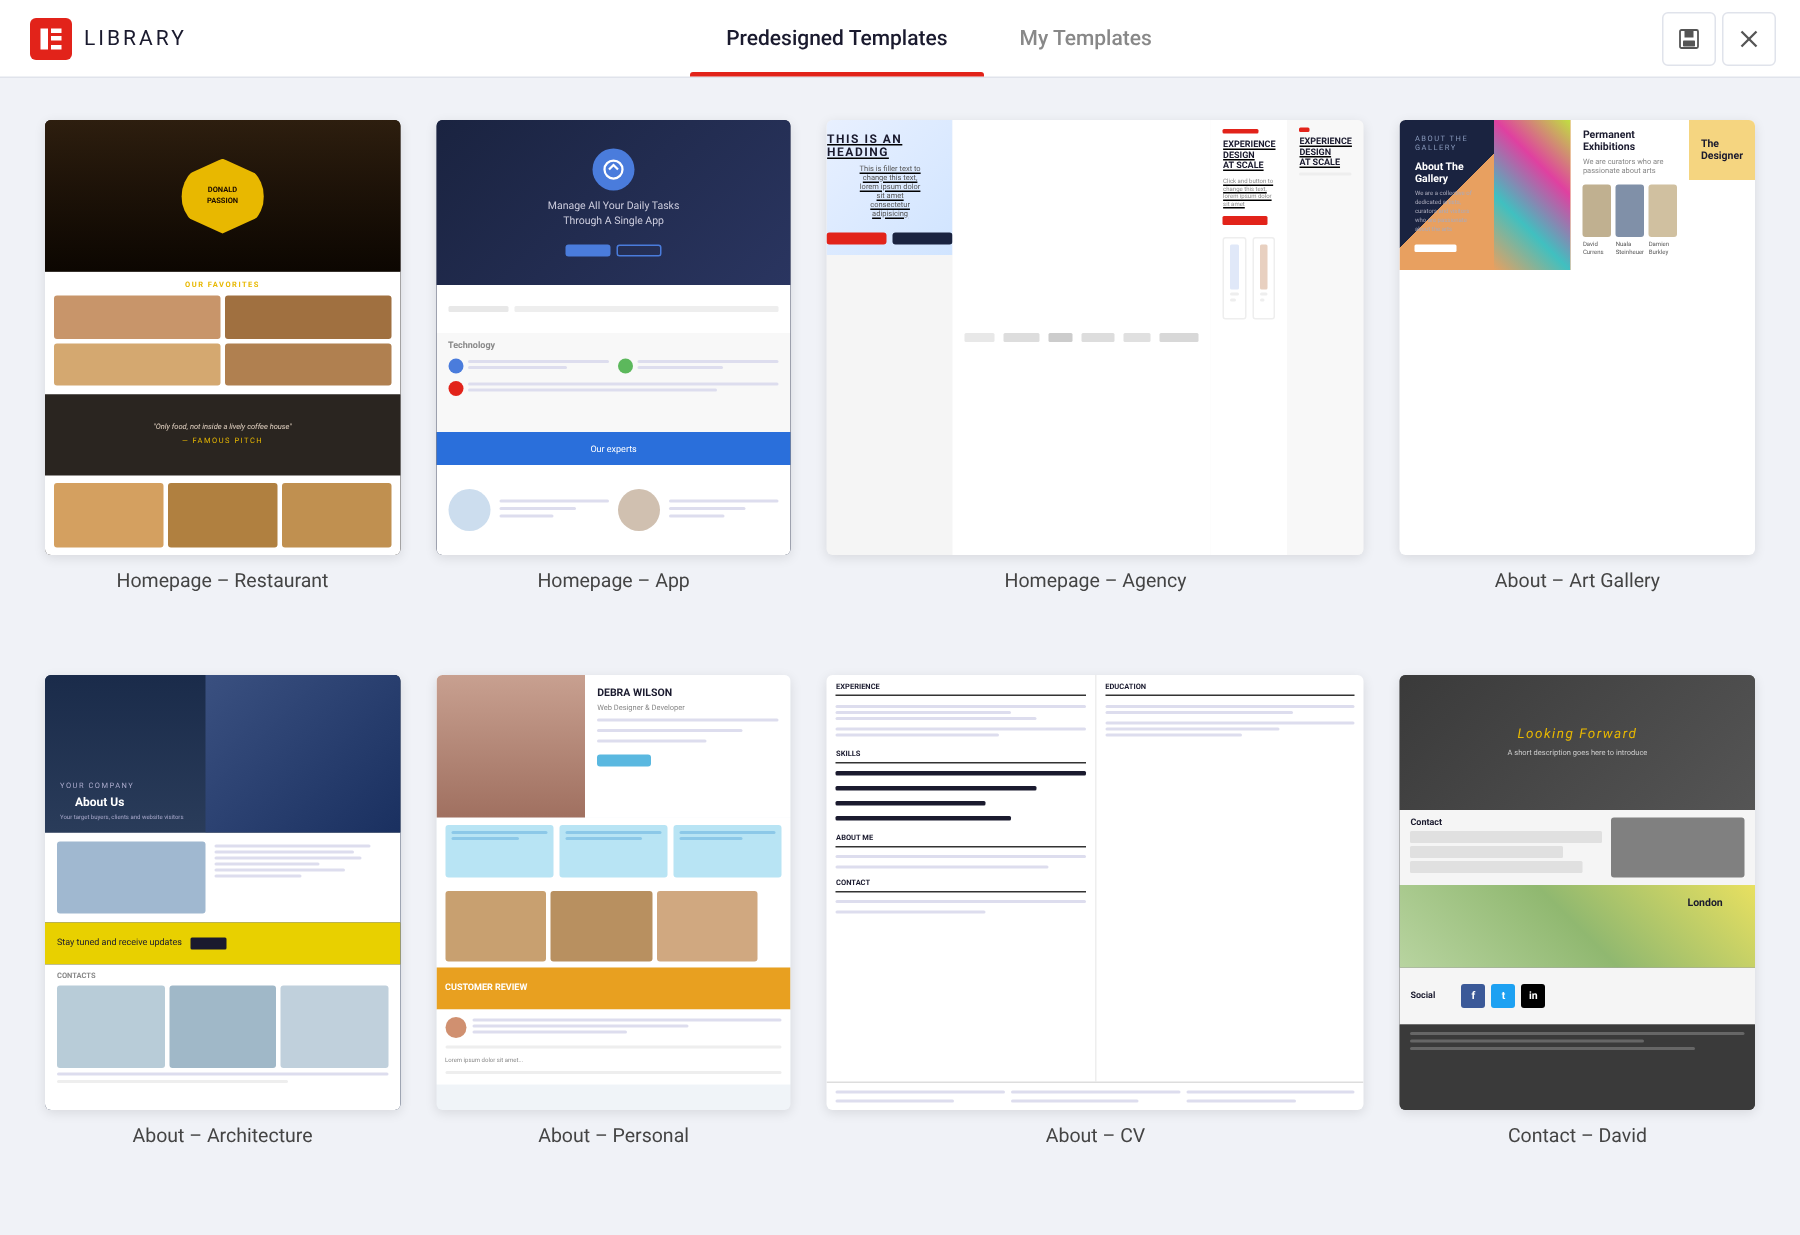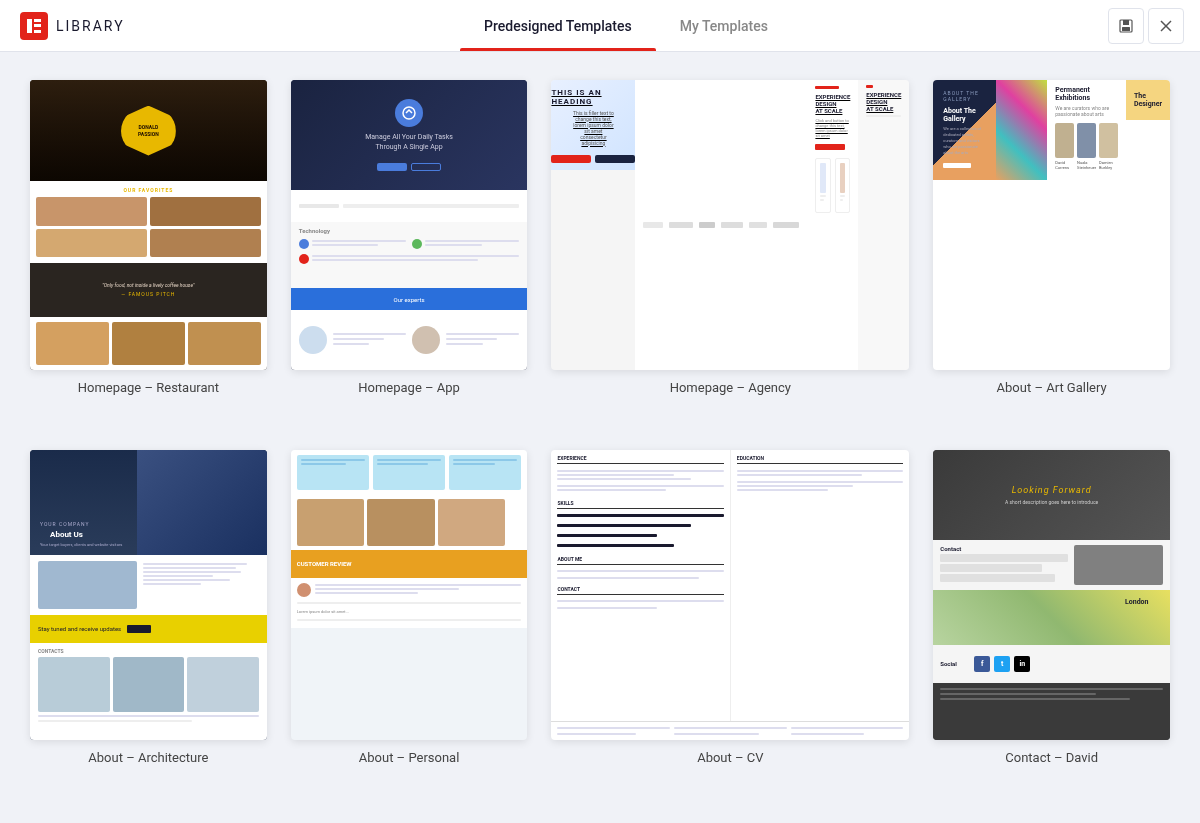--- a/index.html
+++ b/index.html
@@ -780,20 +780,33 @@
         </div>
         <div style="height:2px;background:#dde;border-radius:1px;"></div>
         <div style="height:2px;background:#eee;border-radius:1px;width:70%;"></div>
       </div>
     </div>
     <div class="template-label">About – Architecture</div>
   </div>
 
   <div class="template-card">
     <div class="template-thumb thumb-personal">
+      <div class="pers-top">
+        <div class="pers-photo">
+          <div class="pers-photo-img"></div>
+        </div>
+        <div class="pers-info">
+          <div class="pers-name">DEBRA WILSON</div>
+          <div class="pers-role">Web Designer &amp; Developer</div>
+          <div class="pers-line"></div>
+          <div class="pers-line" style="width:80%;"></div>
+          <div class="pers-line" style="width:60%;"></div>
+          <div class="pers-btn"></div>
+        </div>
+      </div>
       <div class="pers-blue-cards">
         <div class="pb-card">
           <div class="pb-line"></div>
           <div class="pb-line" style="width:70%;"></div>
         </div>
         <div class="pb-card">
           <div class="pb-line"></div>
           <div class="pb-line" style="width:80%;"></div>
         </div>
         <div class="pb-card">

